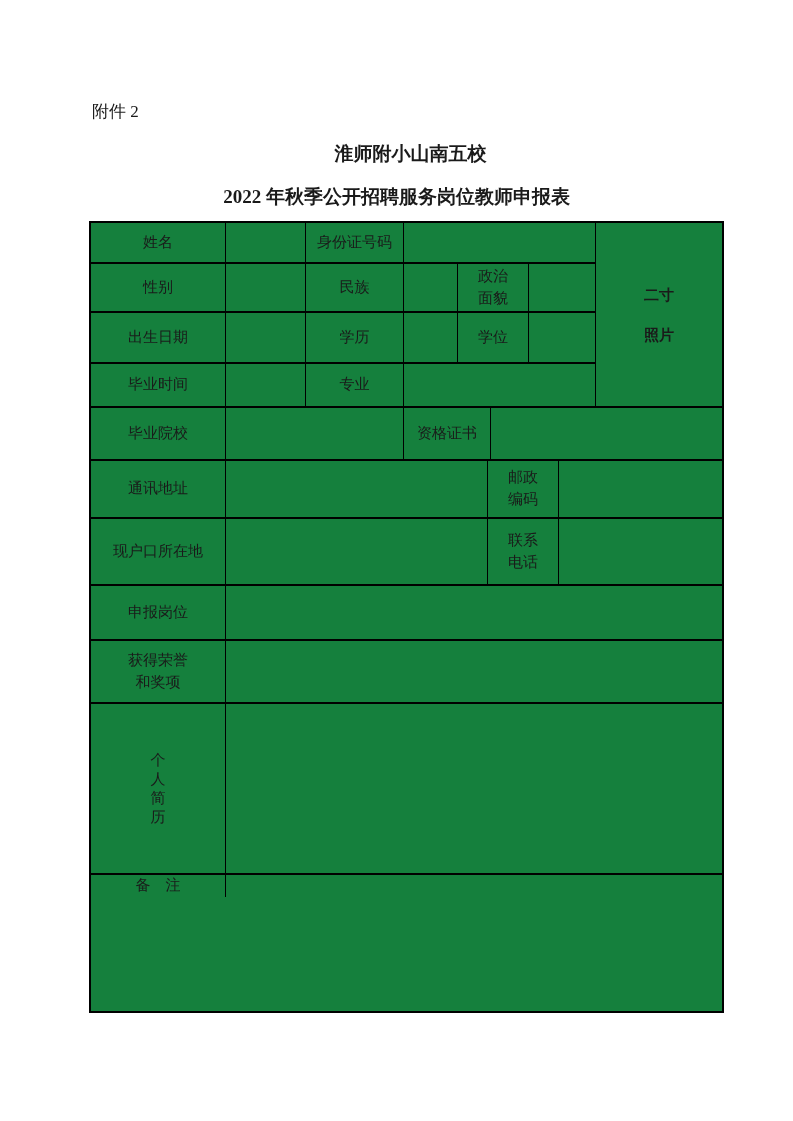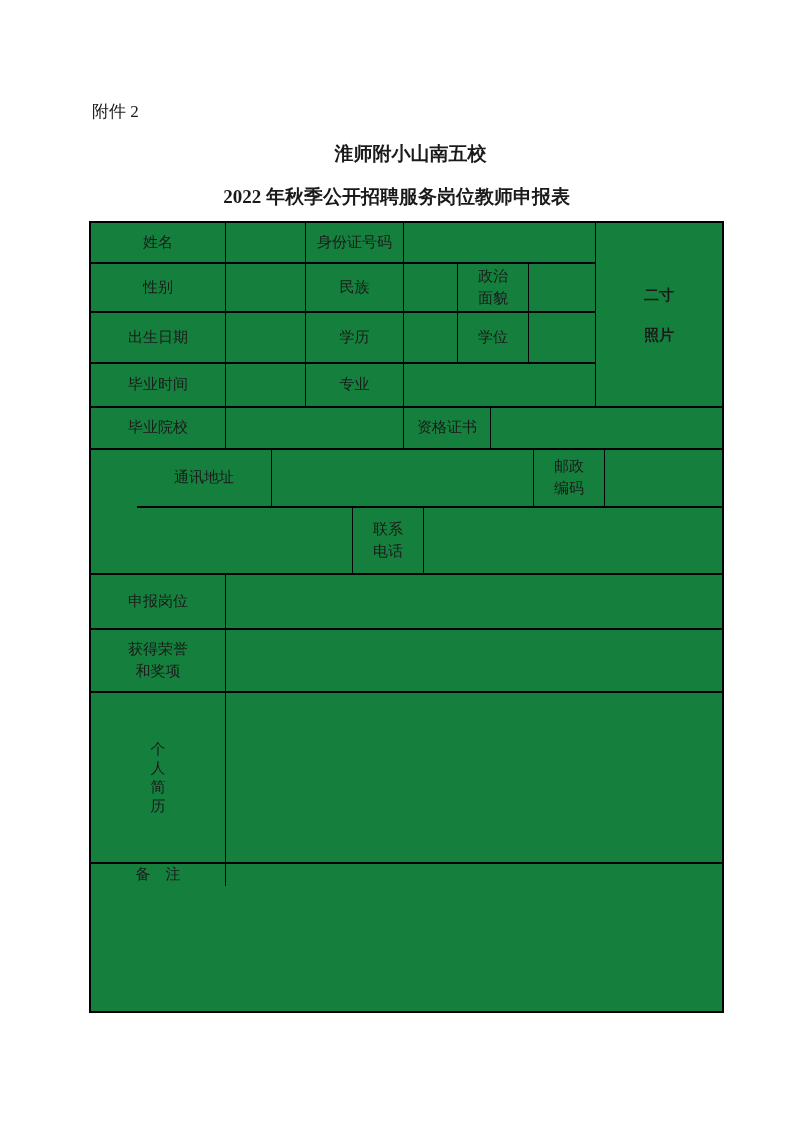--- a/index.html
+++ b/index.html
@@ -98,22 +98,22 @@
   .w98  { width: 98px; }
   .w54  { width: 54px; }
   .w71  { width: 71px; }
   .w178 { width: 178px; }
   .w87  { width: 87px; }
   .w262 { width: 262px; }
 
   .h41  { height: 41px; }
   .h49  { height: 49px; }
   .h51  { height: 51px; }
-  .h53  { height: 42px; }
-  .h58  { height: 58px; margin-left: 46px; }
+  .h53  { height: 53px; }
+  .h58  { height: 58px; }
   .h67  { height: 67px; }
   .h55  { height: 55px; }
   .h86  { height: 63px; gap: 12px; }
   .h171 { height: 171px; }
   .rflex { flex: 1; }
 
   .photo-cell {
     flex: 1;
     display: flex;
     align-items: center;
@@ -187,20 +187,21 @@
 
   <div class="trow h58">
     <div class="cell w135">通讯地址</div>
     <div class="cell w262"></div>
     <div class="cell w71">邮政
 编码</div>
     <div class="cell fl"></div>
   </div>
 
   <div class="trow h67">
+    <div class="cell w135">现户口所在地</div>
     <div class="cell w262"></div>
     <div class="cell w71">联系
 电话</div>
     <div class="cell fl"></div>
   </div>
 
   <div class="trow h55">
     <div class="cell w135">申报岗位</div>
     <div class="cell fl"></div>
   </div>

